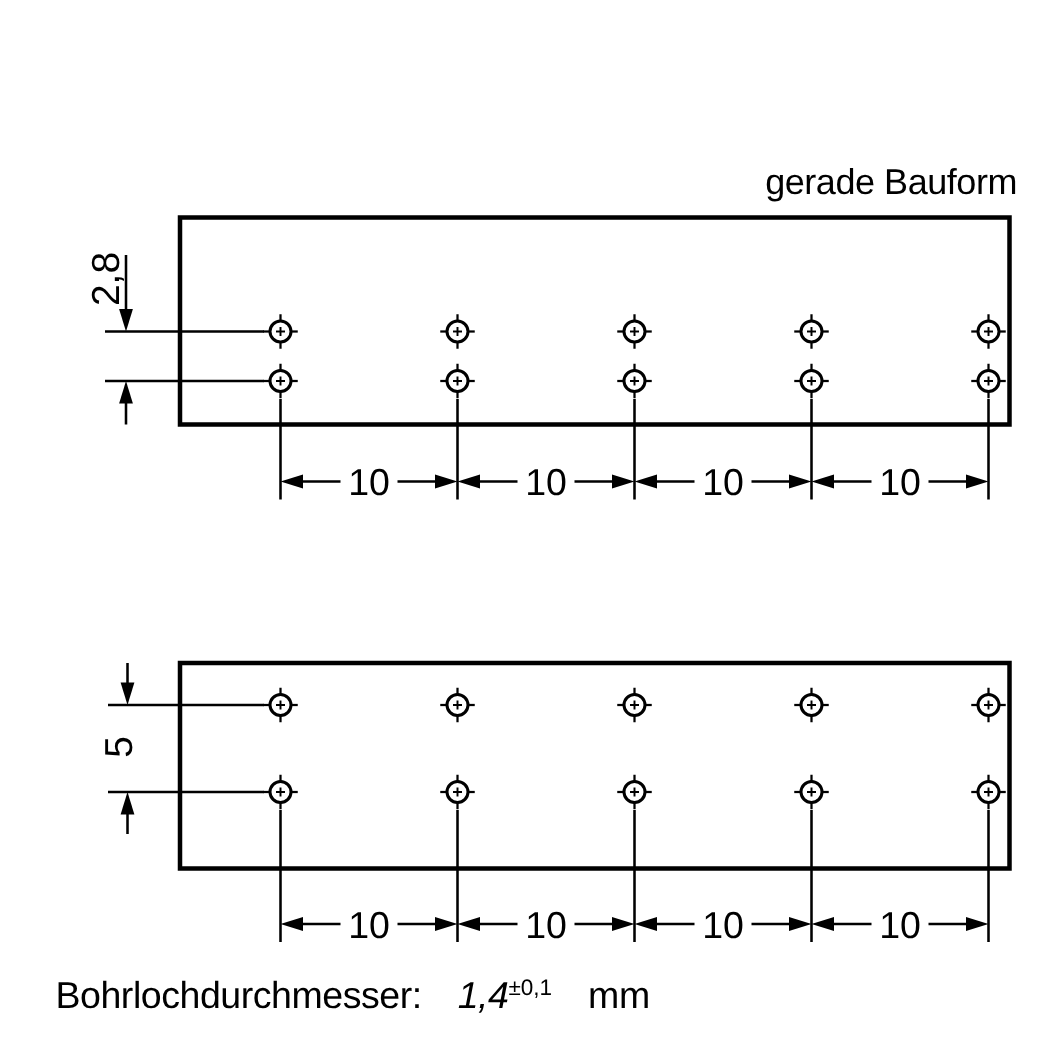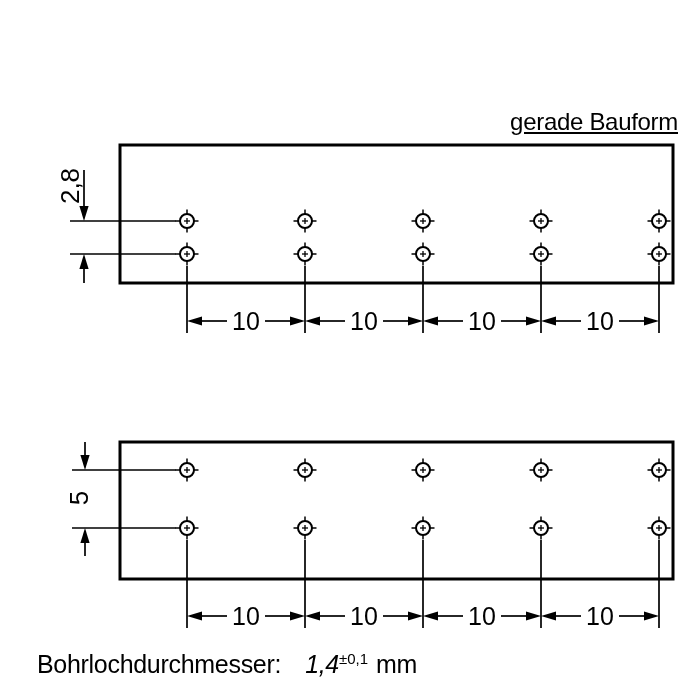--- a/index.html
+++ b/index.html
@@ -20,32 +20,32 @@
   svg.drawing text {
     fill: #000;
     font-family: "Liberation Sans", sans-serif;
   }
   .title {
     position: absolute;
     font-size: 24px;
     letter-spacing: -0.3px;
     white-space: nowrap;
   }
-  .title-top    { top: 108px; right: 22px; text-decoration: underline; }
+  .title-top    { top: 108px; right: 22px; }
   .title-bottom { top: 404px; right: 20px; }
   .footer {
     position: absolute;
     left: 37px;
     top: 650px;
     font-size: 25px;
     letter-spacing: -0.3px;
     white-space: nowrap;
   }
   .footer .val  { margin-left: 24px; font-style: italic; }
-  .footer .unit { margin-left: 8px; }
+  .footer .unit { margin-left: 24px; }
   .footer sup {
     font-size: 15px;
     letter-spacing: 0;
     vertical-align: baseline;
     position: relative;
     top: -9px;
   }
   .dimtext   { font-size: 25px; }
   .dimtext-v { font-size: 26px; }
 </style>

